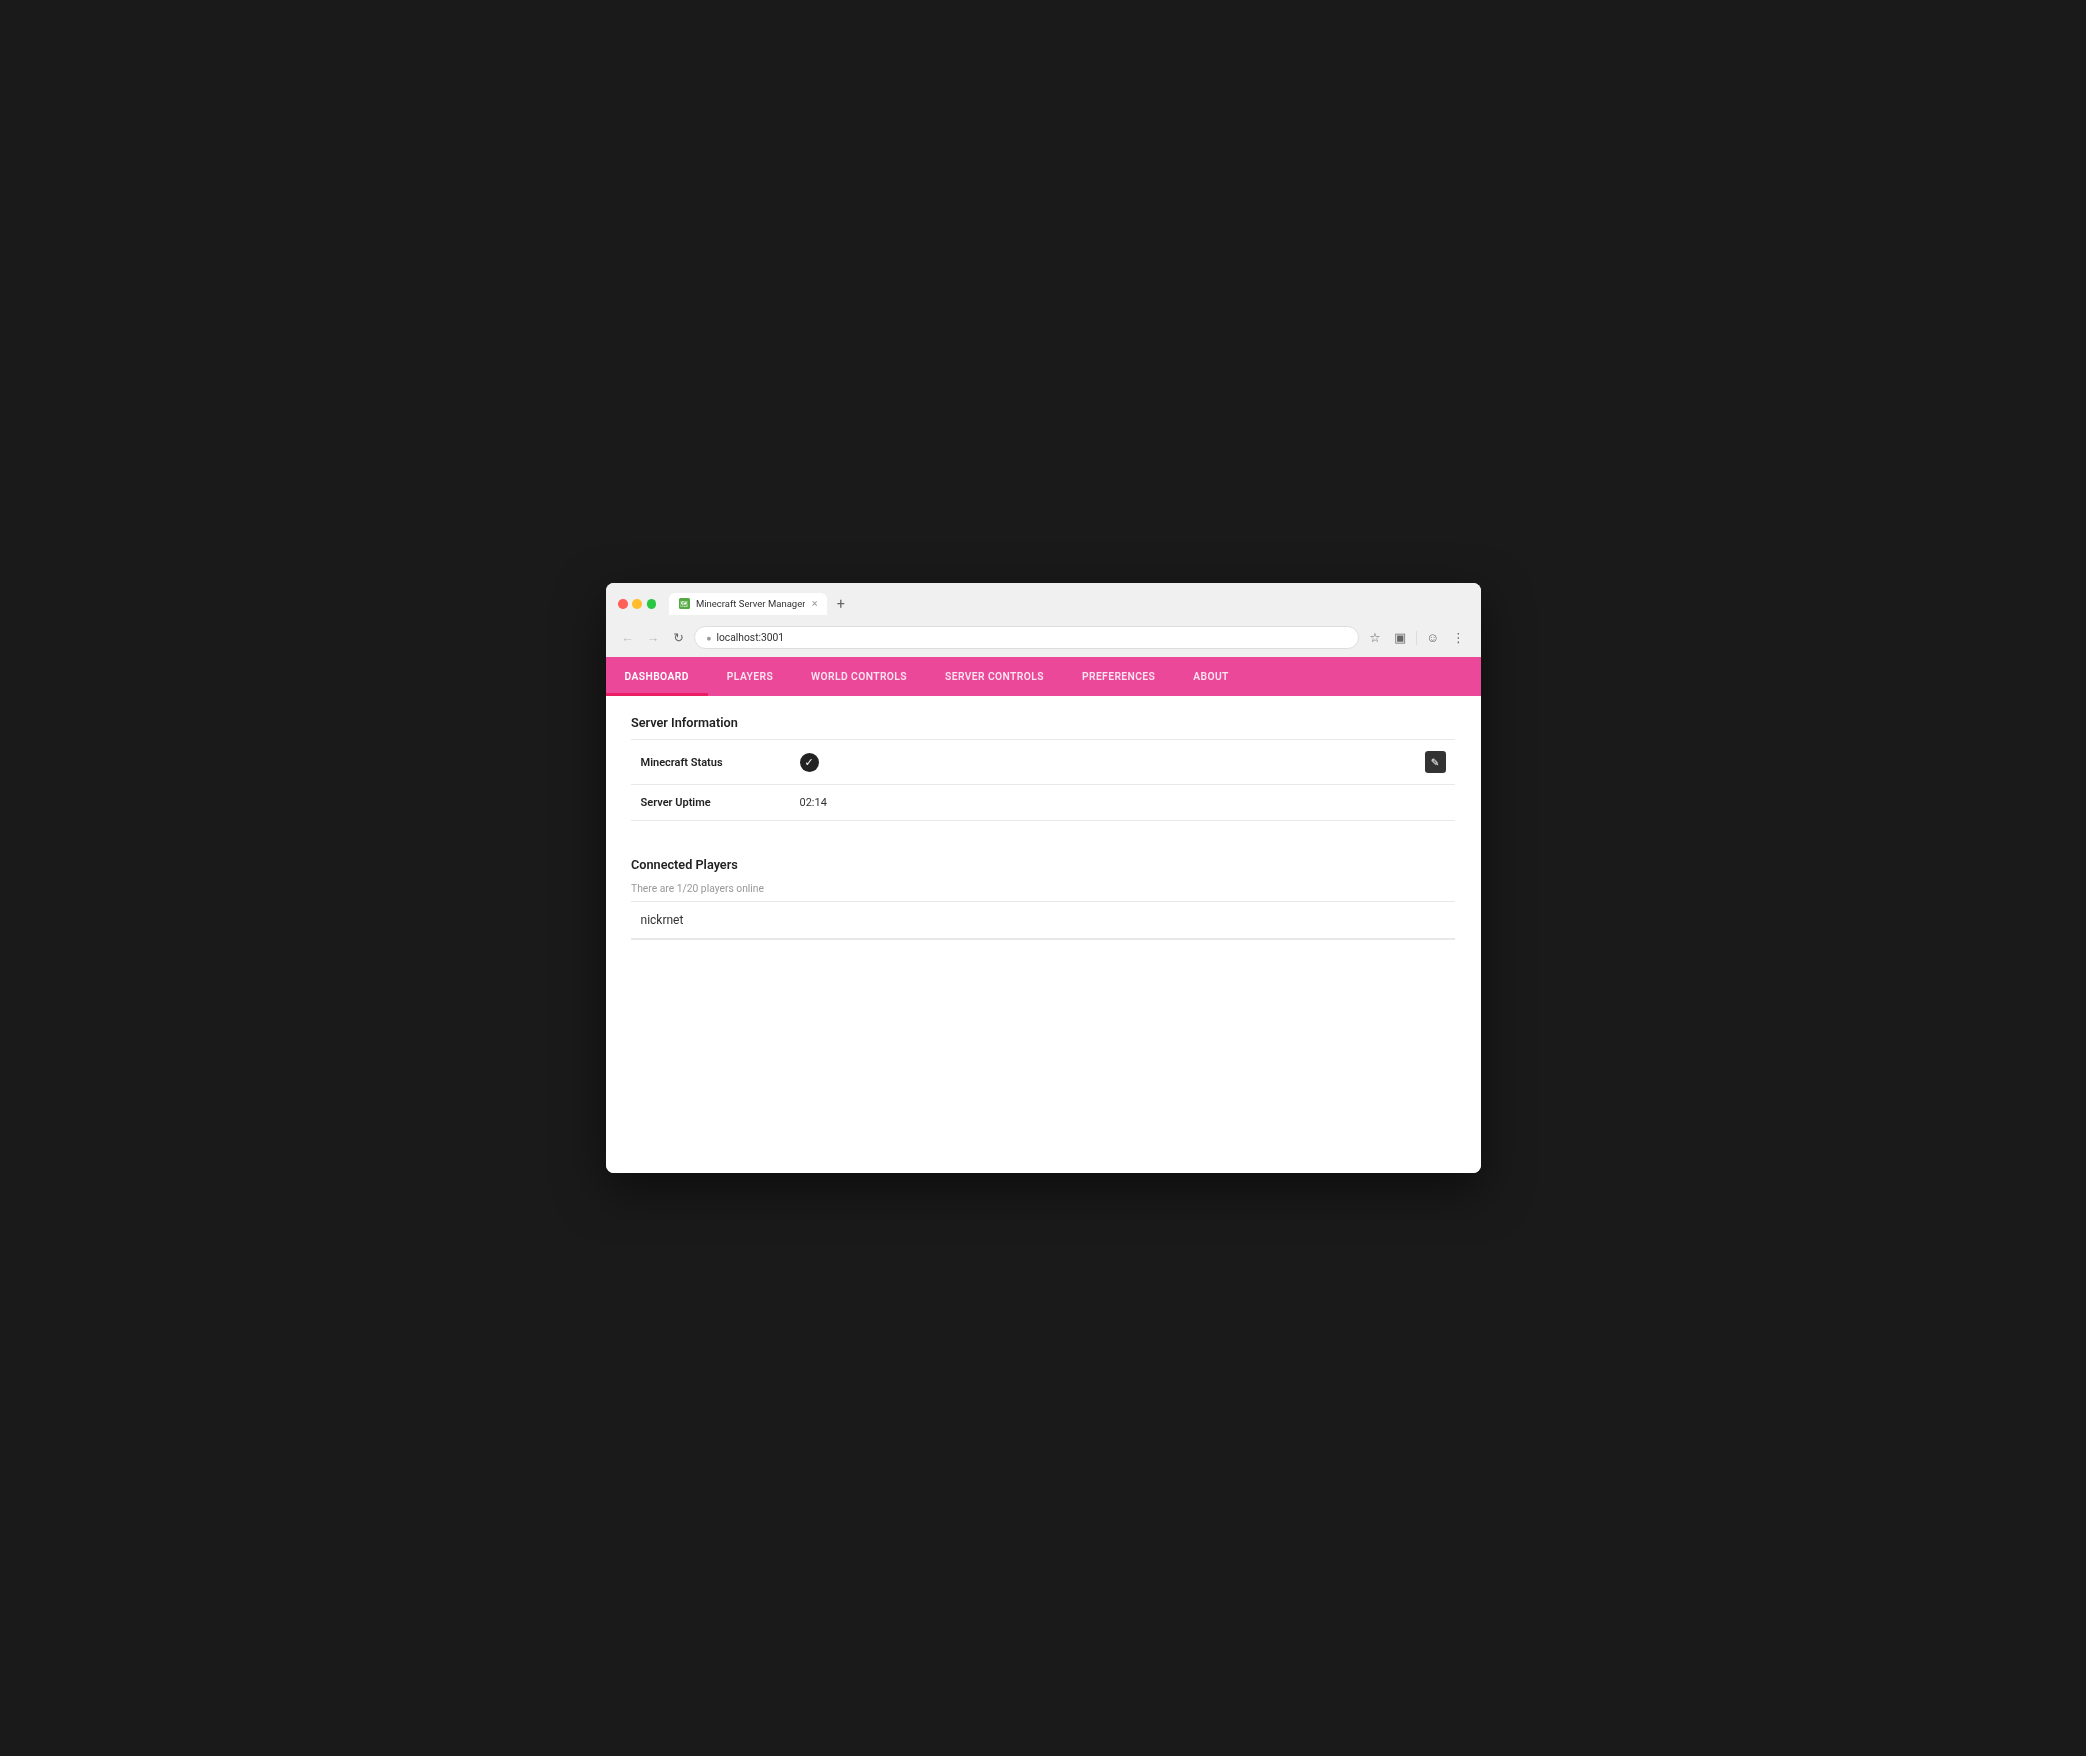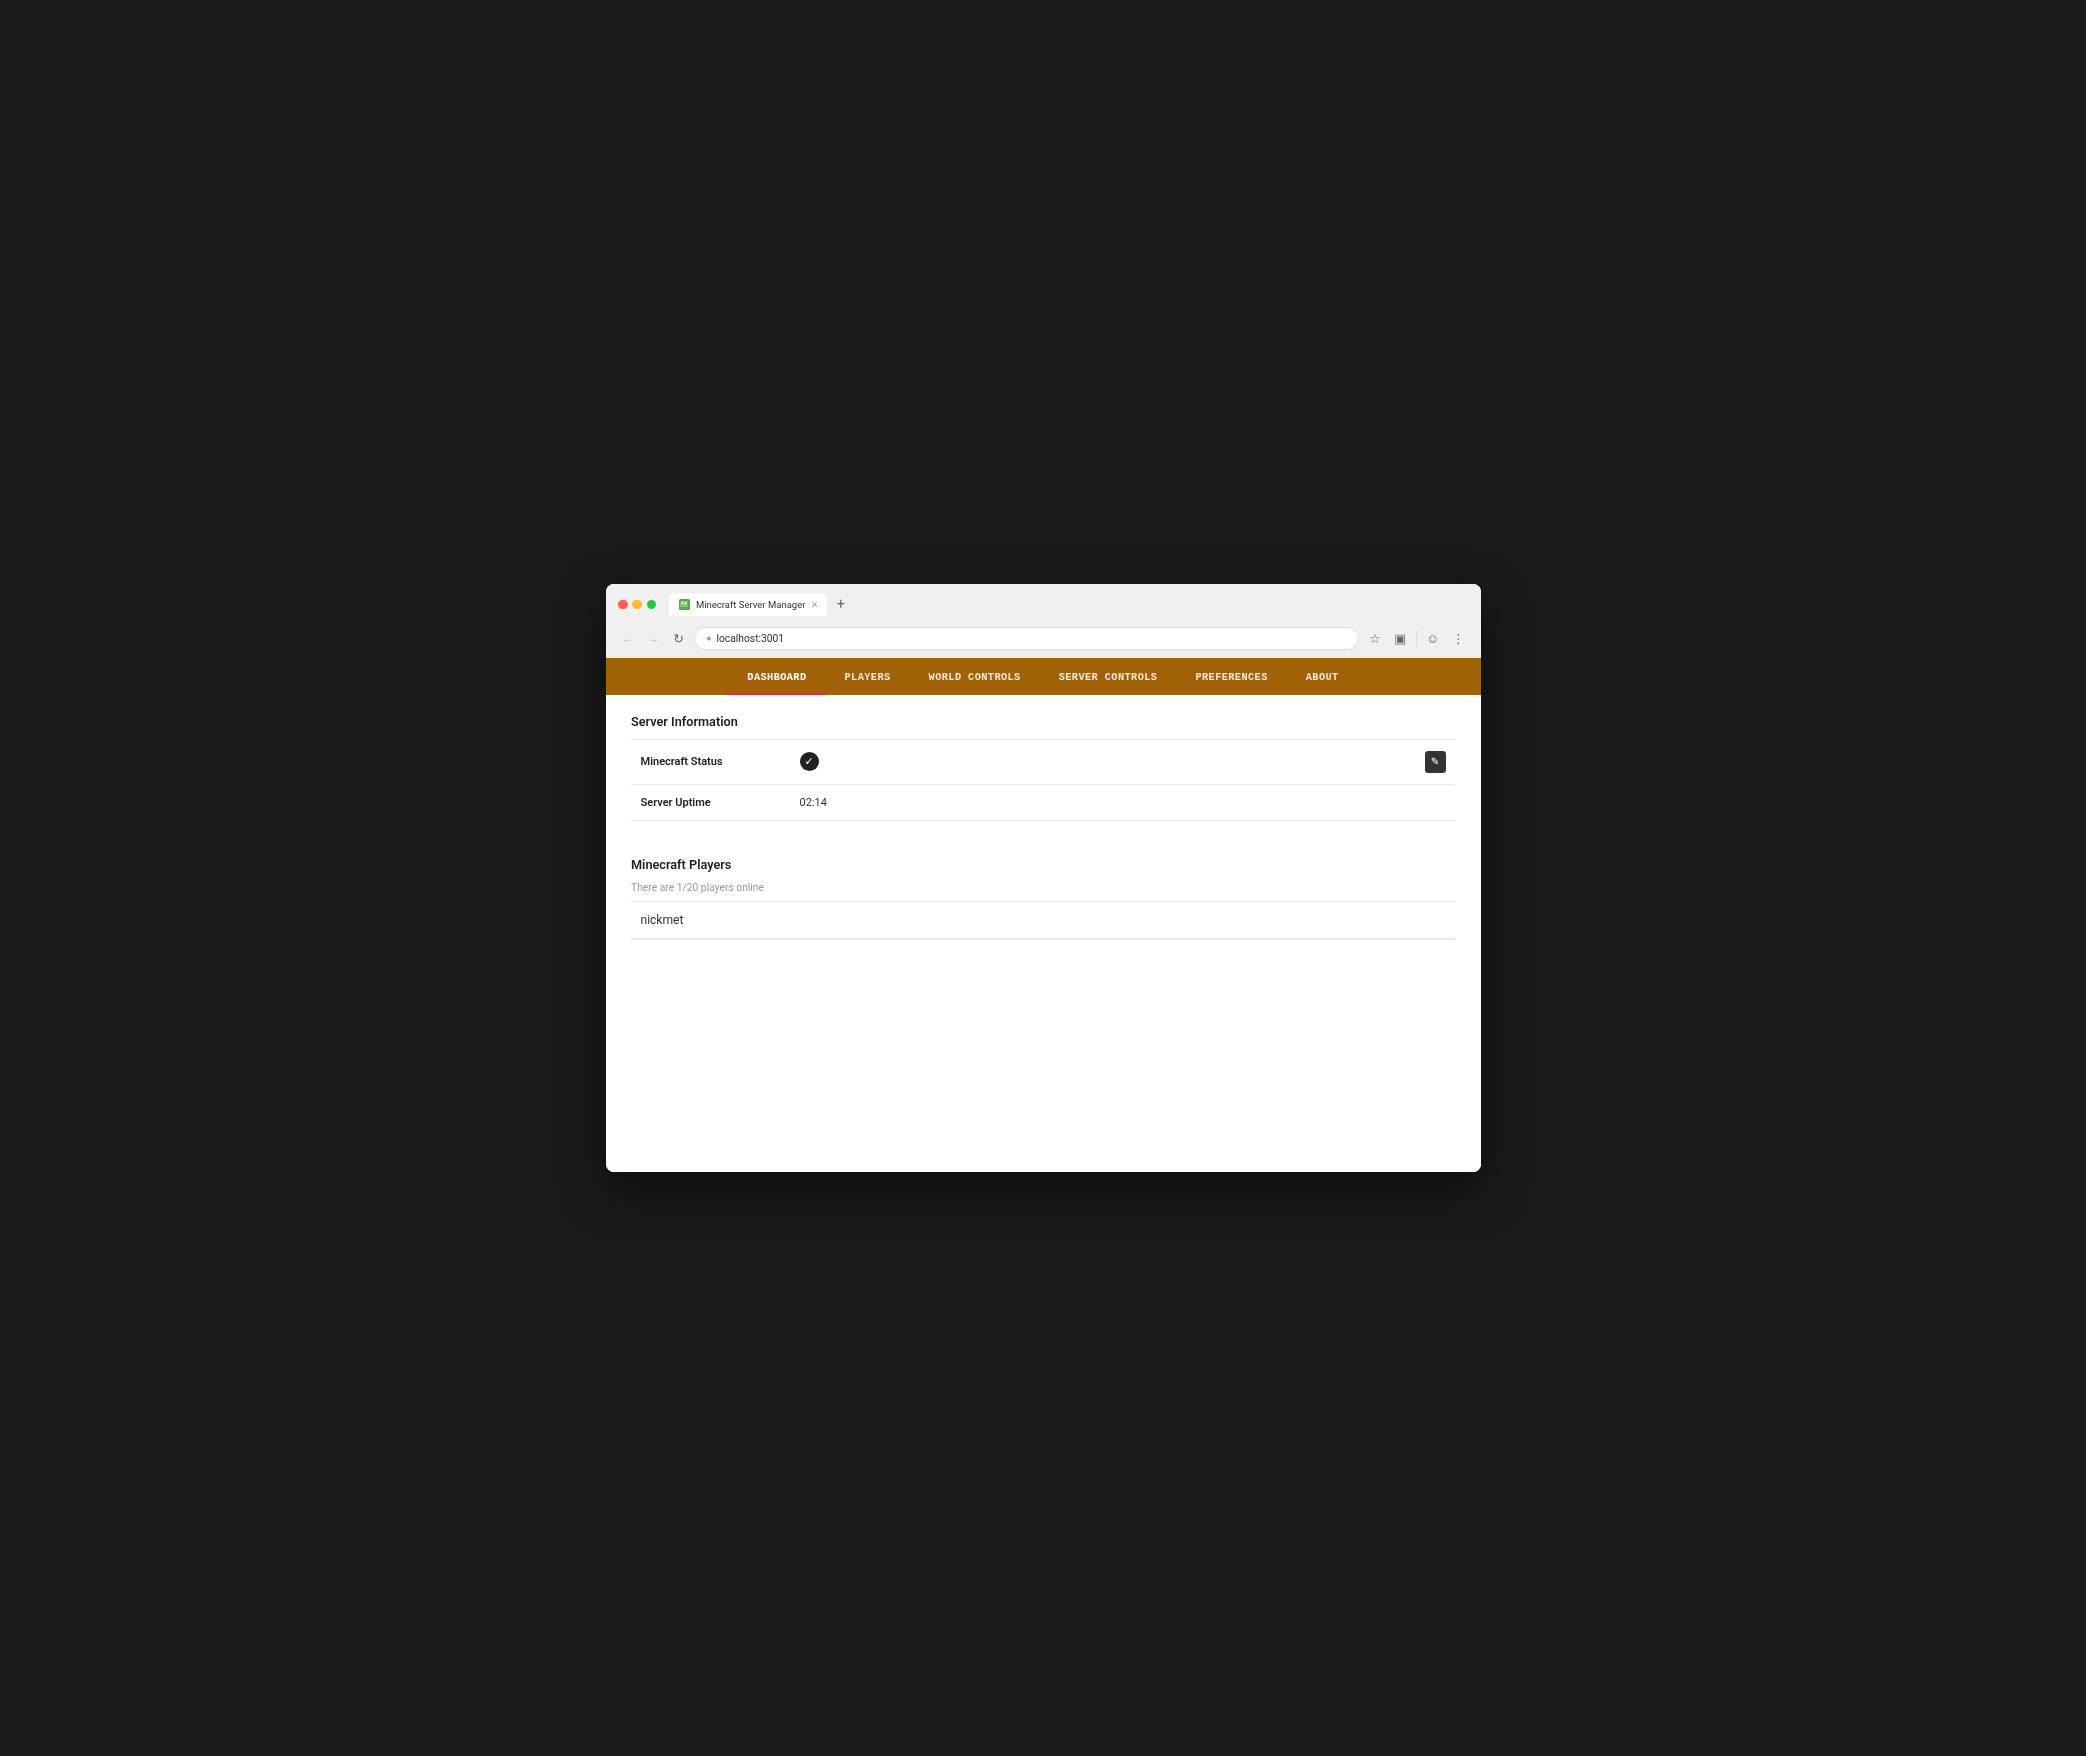--- a/index.html
+++ b/index.html
@@ -153,25 +153,23 @@
     }
 
     .toolbar-divider {
       width: 0.8px;
       height: 14.3px;
       background: #ddd;
     }
 
     
     .app-nav {
-      background: #a16207;
-      display: flex;
-      align-items: center;
-      justify-content: center;
-      font-family: Liberation Mono, monospace;
+      background: #ec4899;
+      display: flex;
+      align-items: center;
     }
 
     .nav-item {
       padding: 12.7px 19px;
       color: rgba(255,255,255,0.85);
       font-size: 10.3px;
       font-weight: 600;
       letter-spacing: 0.4px;
       cursor: pointer;
       position: relative;
@@ -352,20 +350,20 @@
           </div>
         </td>
       </tr>
       <tr>
         <td>Server Uptime</td>
         <td>02:14</td>
       </tr>
     </tbody>
       </table>
 
-    <h2 class="section-title">Minecraft Players</h2>
+    <h2 class="section-title">Connected Players</h2>
     <div class="players-subtitle">There are 1/20 players online</div>
     <div style="border-top: 0.8px solid #e8e8e8;"></div>
     <div class="player-row">nickrnet</div>
     <div style="border-bottom: 0.8px solid #e8e8e8;"></div>
   </div>
 </div>
 
 
 </body></html>

